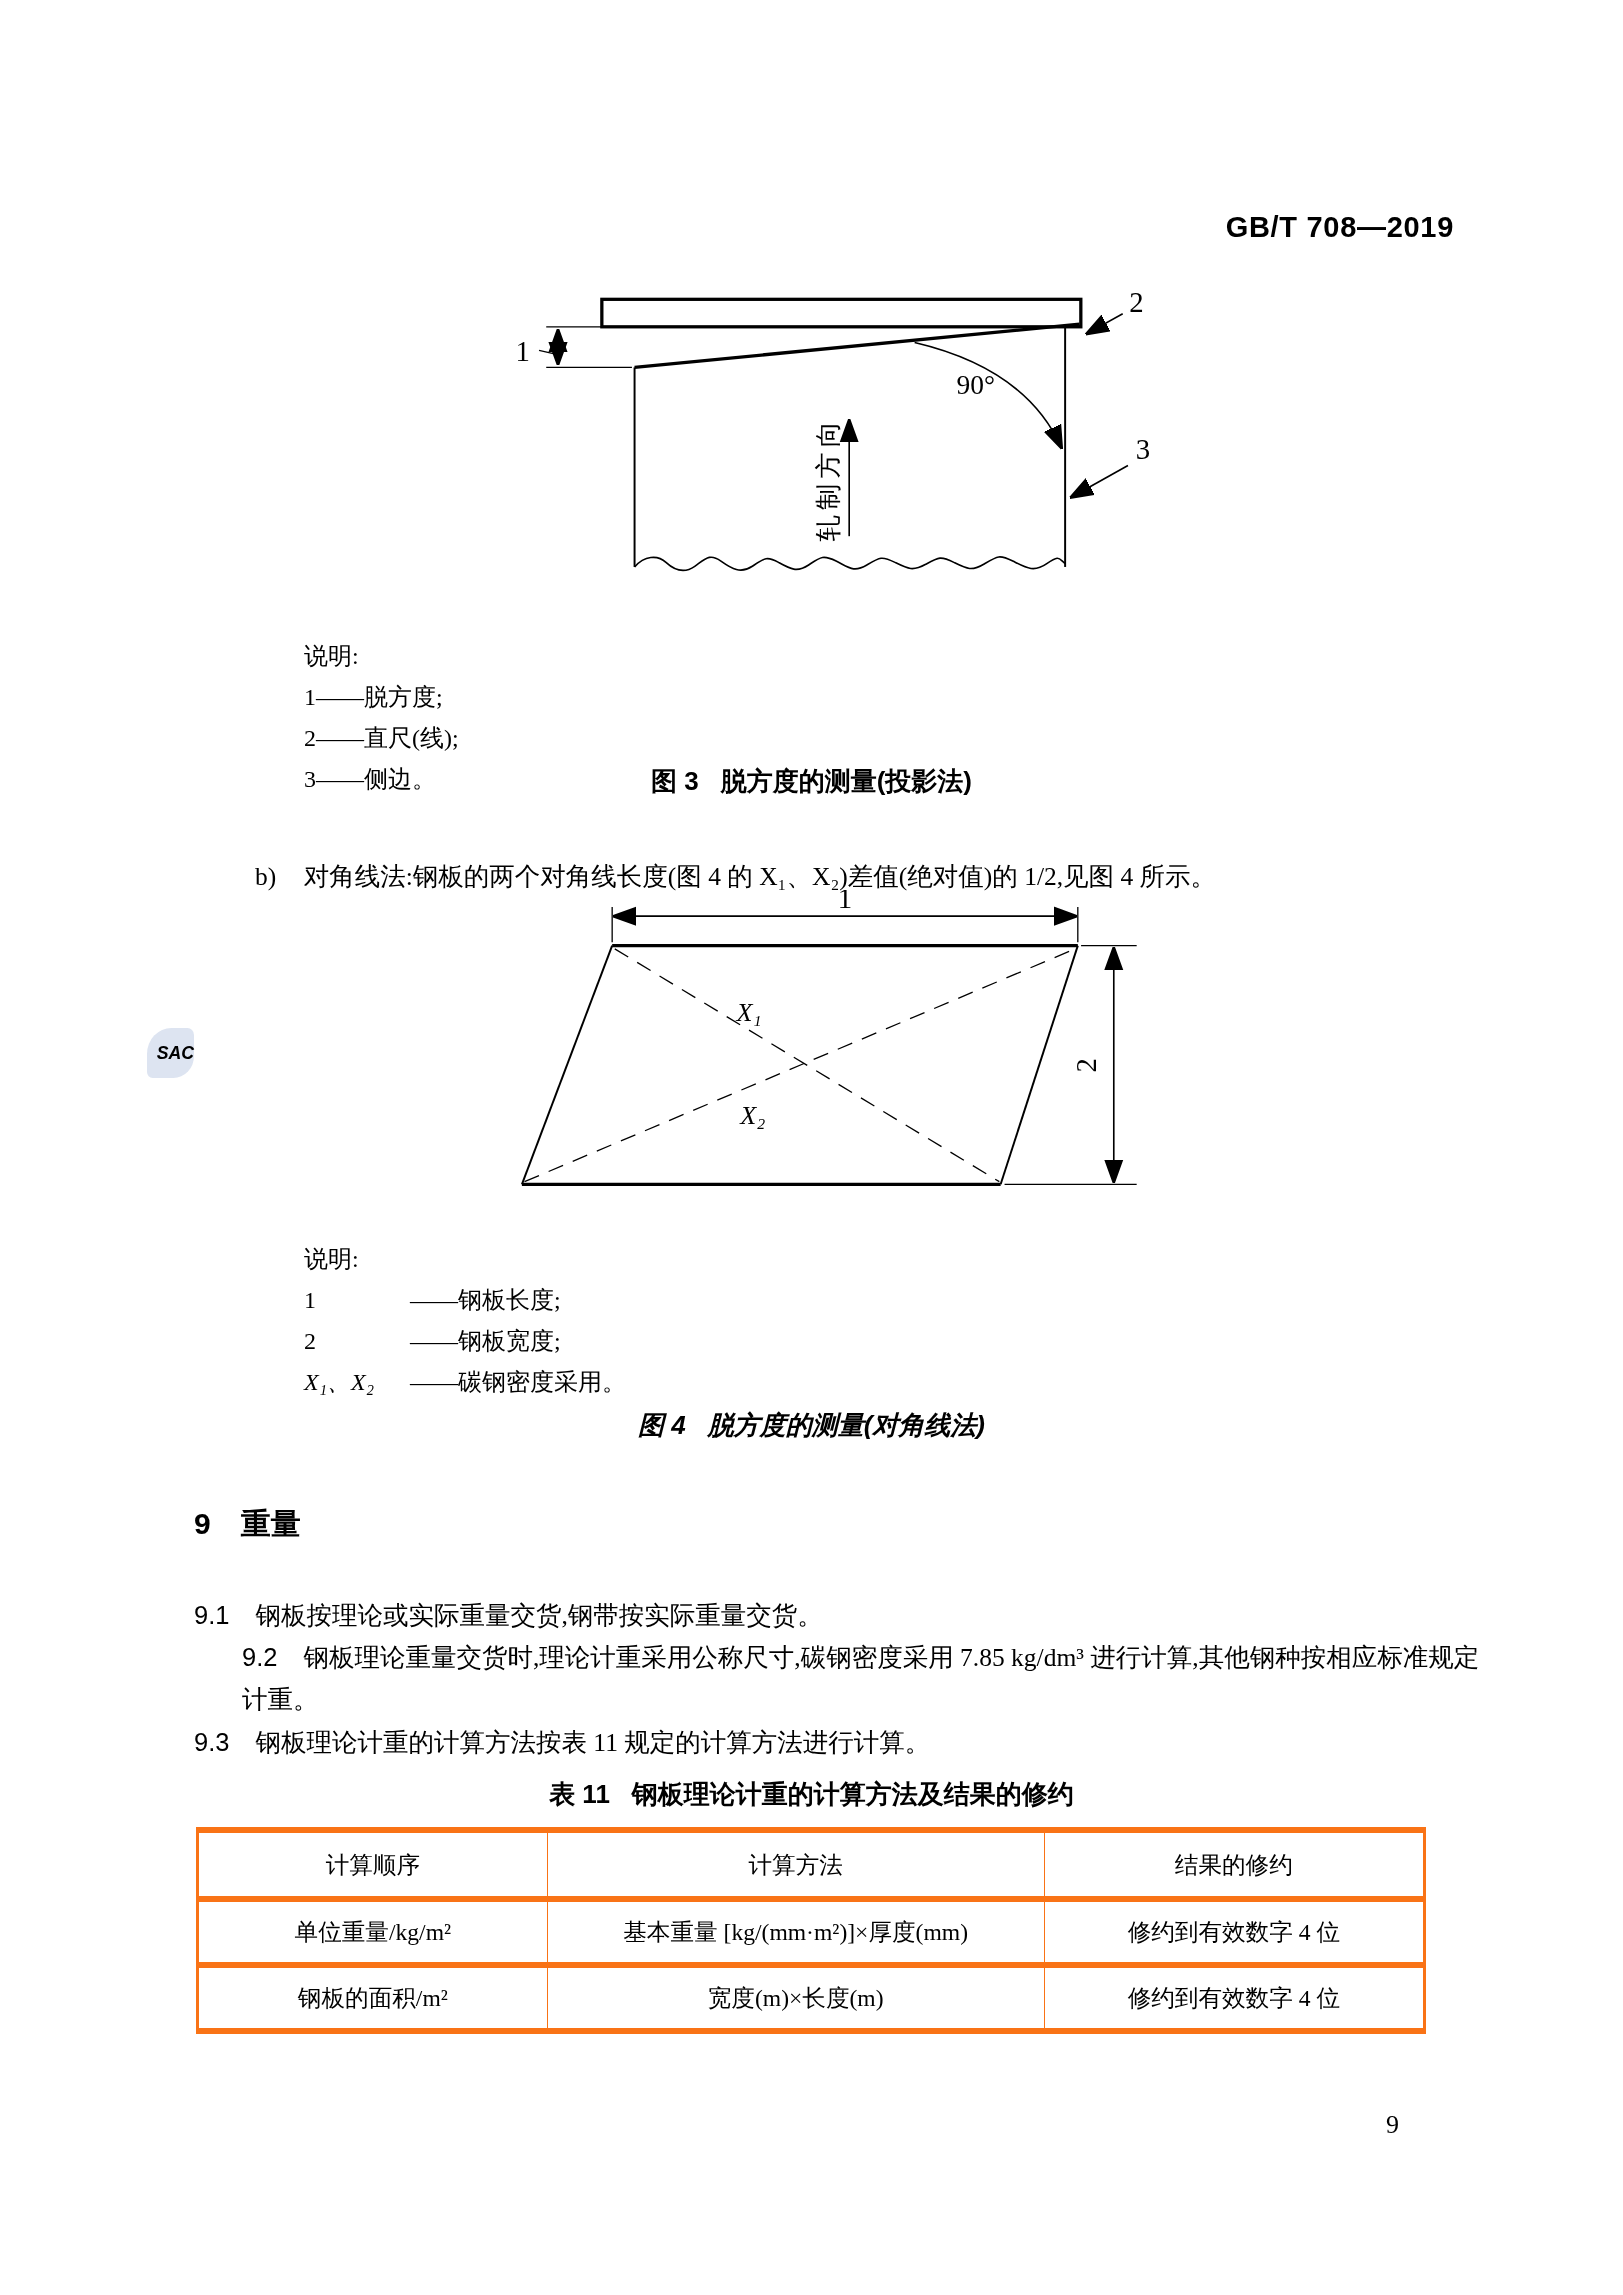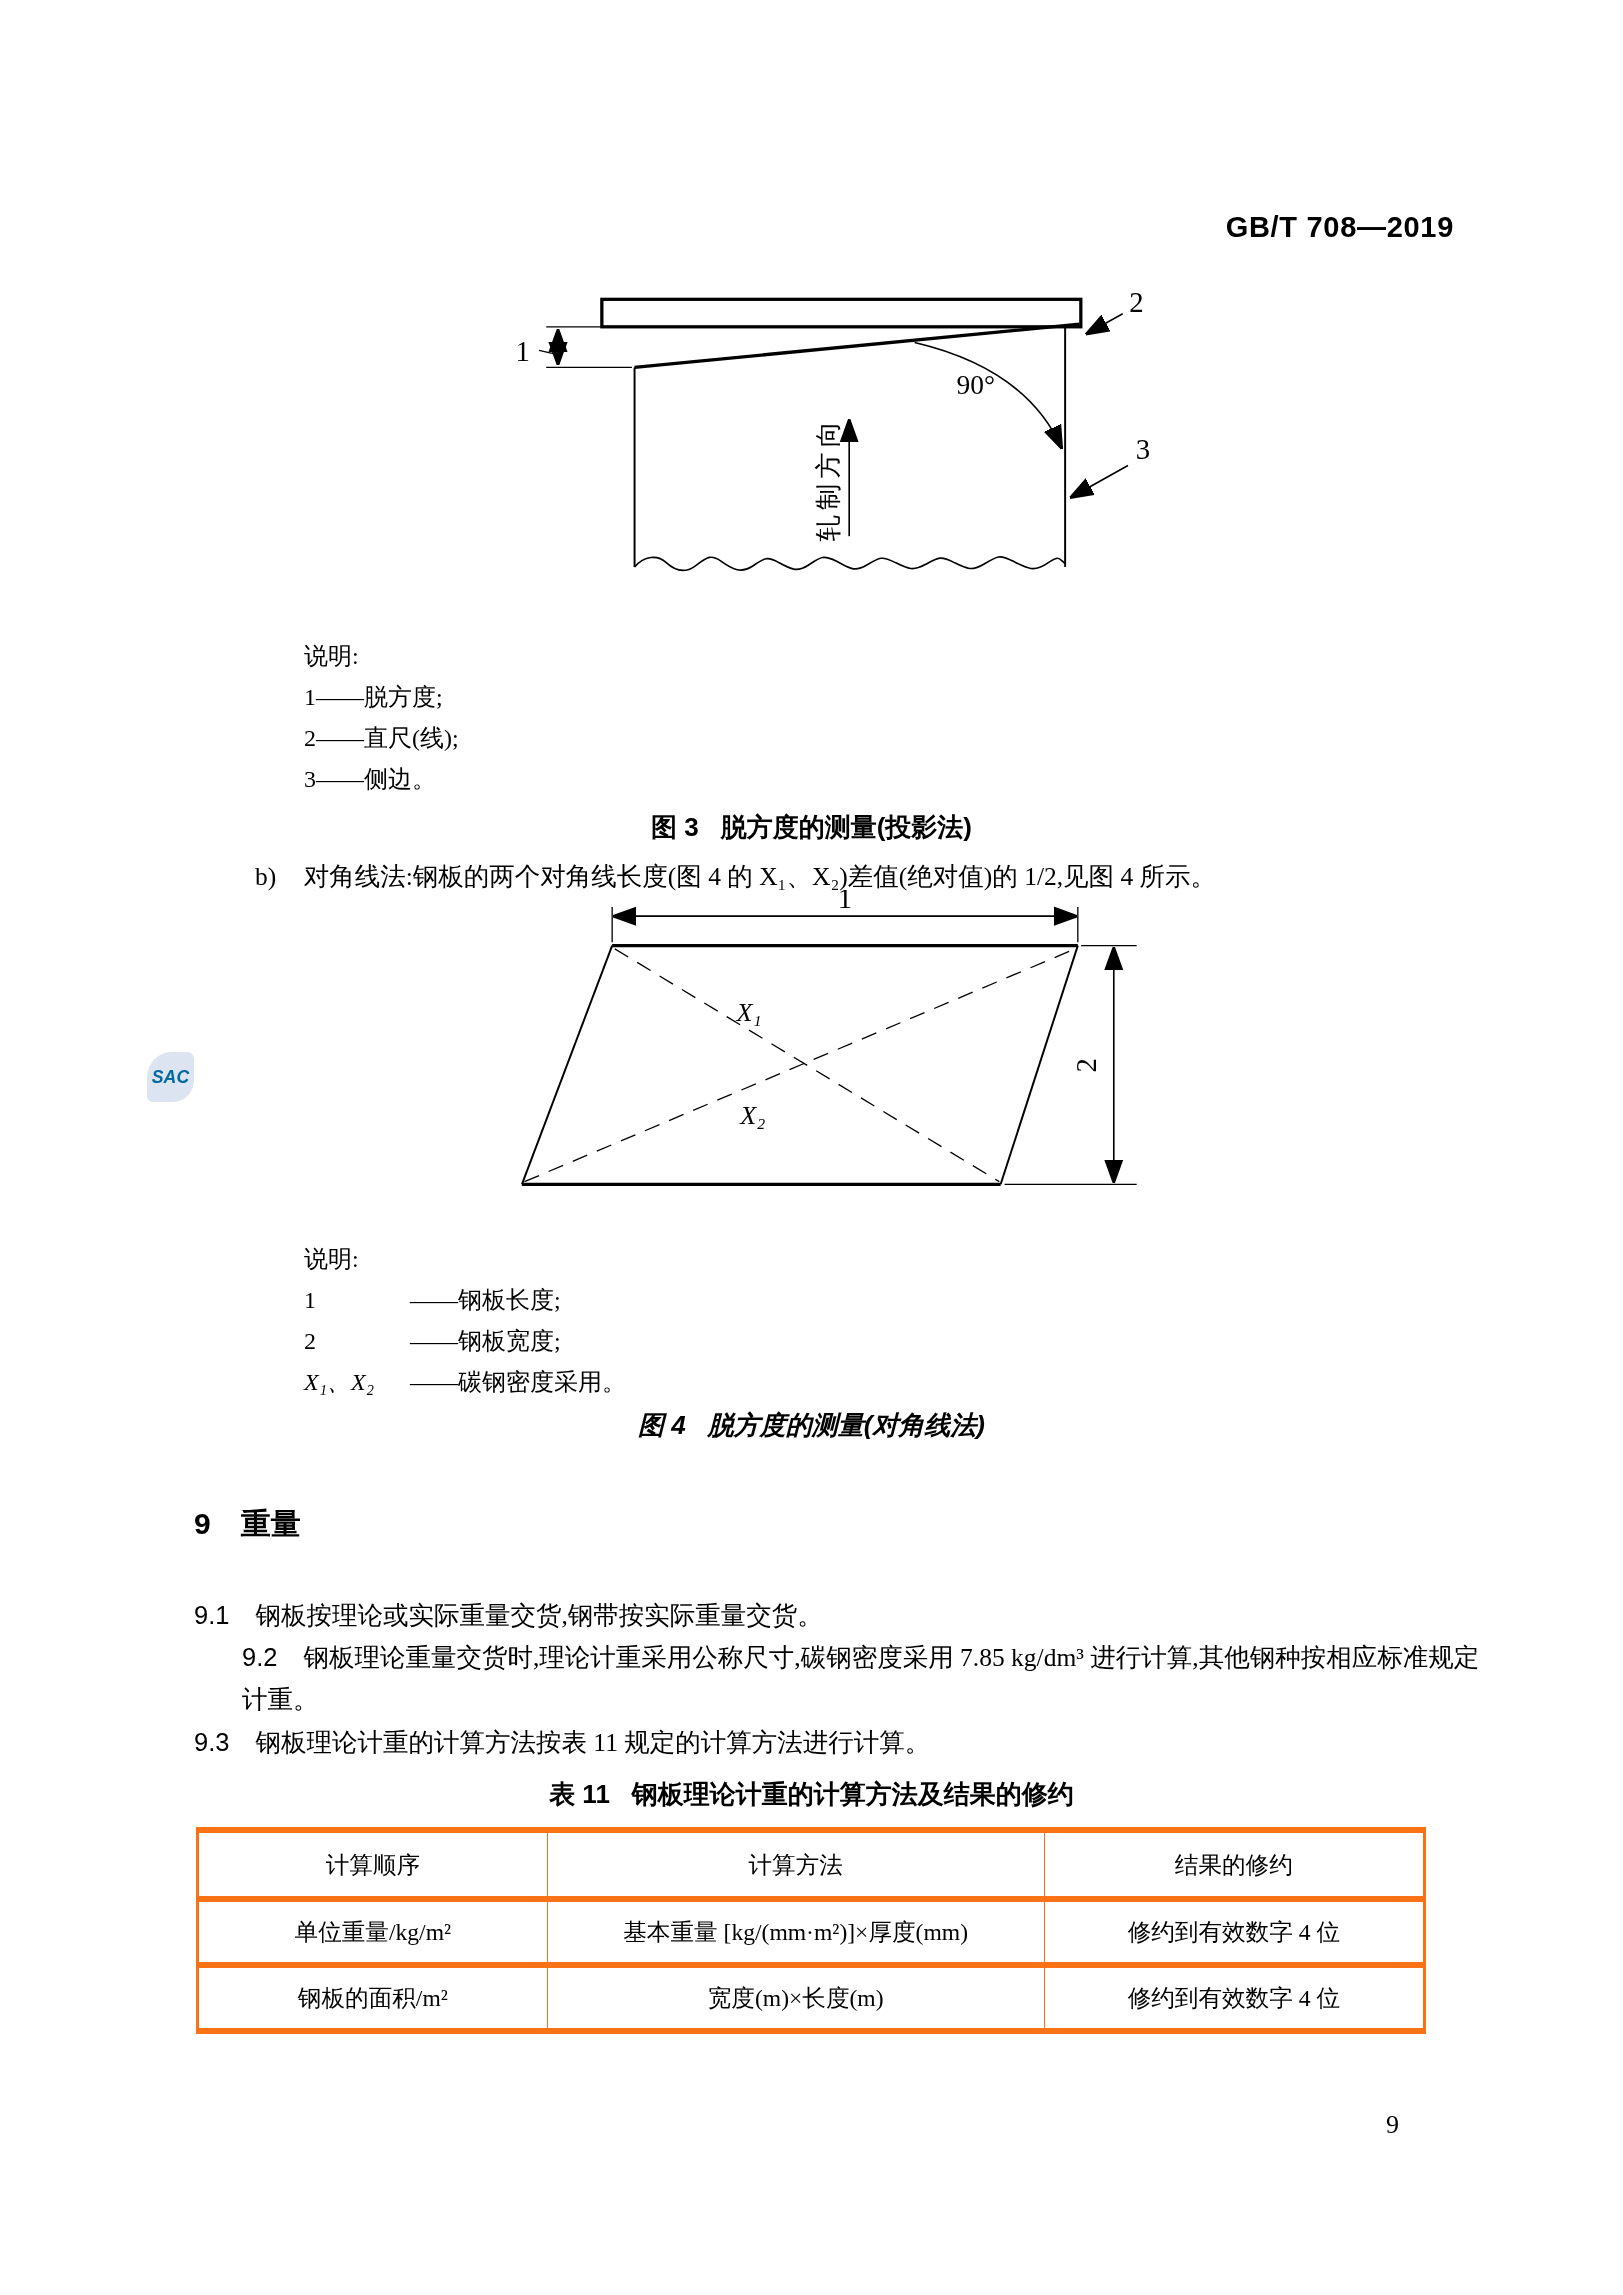--- a/index.html
+++ b/index.html
@@ -59,25 +59,25 @@
     border-left-width:1.3px;border-right-width:1.3px;
     text-align:center;vertical-align:middle;
     font-weight:400;font-size:23.6px;
     height:60px;padding:0 6.5px;
   }
   .tbl th{height:63px;}
   .col1{width:28.5%;}.col2{width:40.5%;}.col3{width:31%;}
   
   .page-num{left:1386px;top:2110px;font-size:26px;}
   .watermark{
-    left:147px;top:1052px;width:47px;height:50px;
+    left:147px;top:1028px;width:47px;height:50px;
     background:#dde4f1;
     border-radius:52% 14% 44% 12%;
-    display:flex;align-items:center;justify-content:center;
-    color:#0369a1;
+    display:flex;align-items:center;justify-content:flex-end;
+    color:#000000;
     font:italic 700 17.7px "Liberation Sans", sans-serif;
     letter-spacing:0px;
   }
 </style>
 </head>
 <body>
 
 <div class="page">
 
   <div class="abs doc-number">GB/T 708—2019</div>
@@ -119,21 +119,21 @@
     <text class="cjk-label" transform="translate(499,302) rotate(-90)" text-anchor="middle">轧制方向</text>
   </svg>
 
   <div class="abs legend" style="top:636px;">
     <div>说明:</div>
     <div>1——脱方度;</div>
     <div>2——直尺(线);</div>
     <div>3——侧边。</div>
   </div>
 
-  <div class="abs fig-caption" style="top:810px;">
+  <div class="abs fig-caption" style="top:764px;">
     <span class="cap-label">图 3</span><span>脱方度的测量(投影法)</span>
   </div>
 
   <div class="abs clause-b" style="top:856px;">
     <span class="marker">b)</span><span>对角线法:钢板的两个对角线长度(图 4 的 X₁、X₂)差值(绝对值)的 1/2,见图 4 所示。</span>
   </div>
 
   <svg class="abs" style="left:497px;top:890px;" width="798" height="327" viewBox="0 0 1220 500">
     <defs>
       <marker id="ma4" viewBox="0 0 10 10" refX="9.2" refY="5" markerWidth="14" markerHeight="14" orient="auto-start-reverse">

